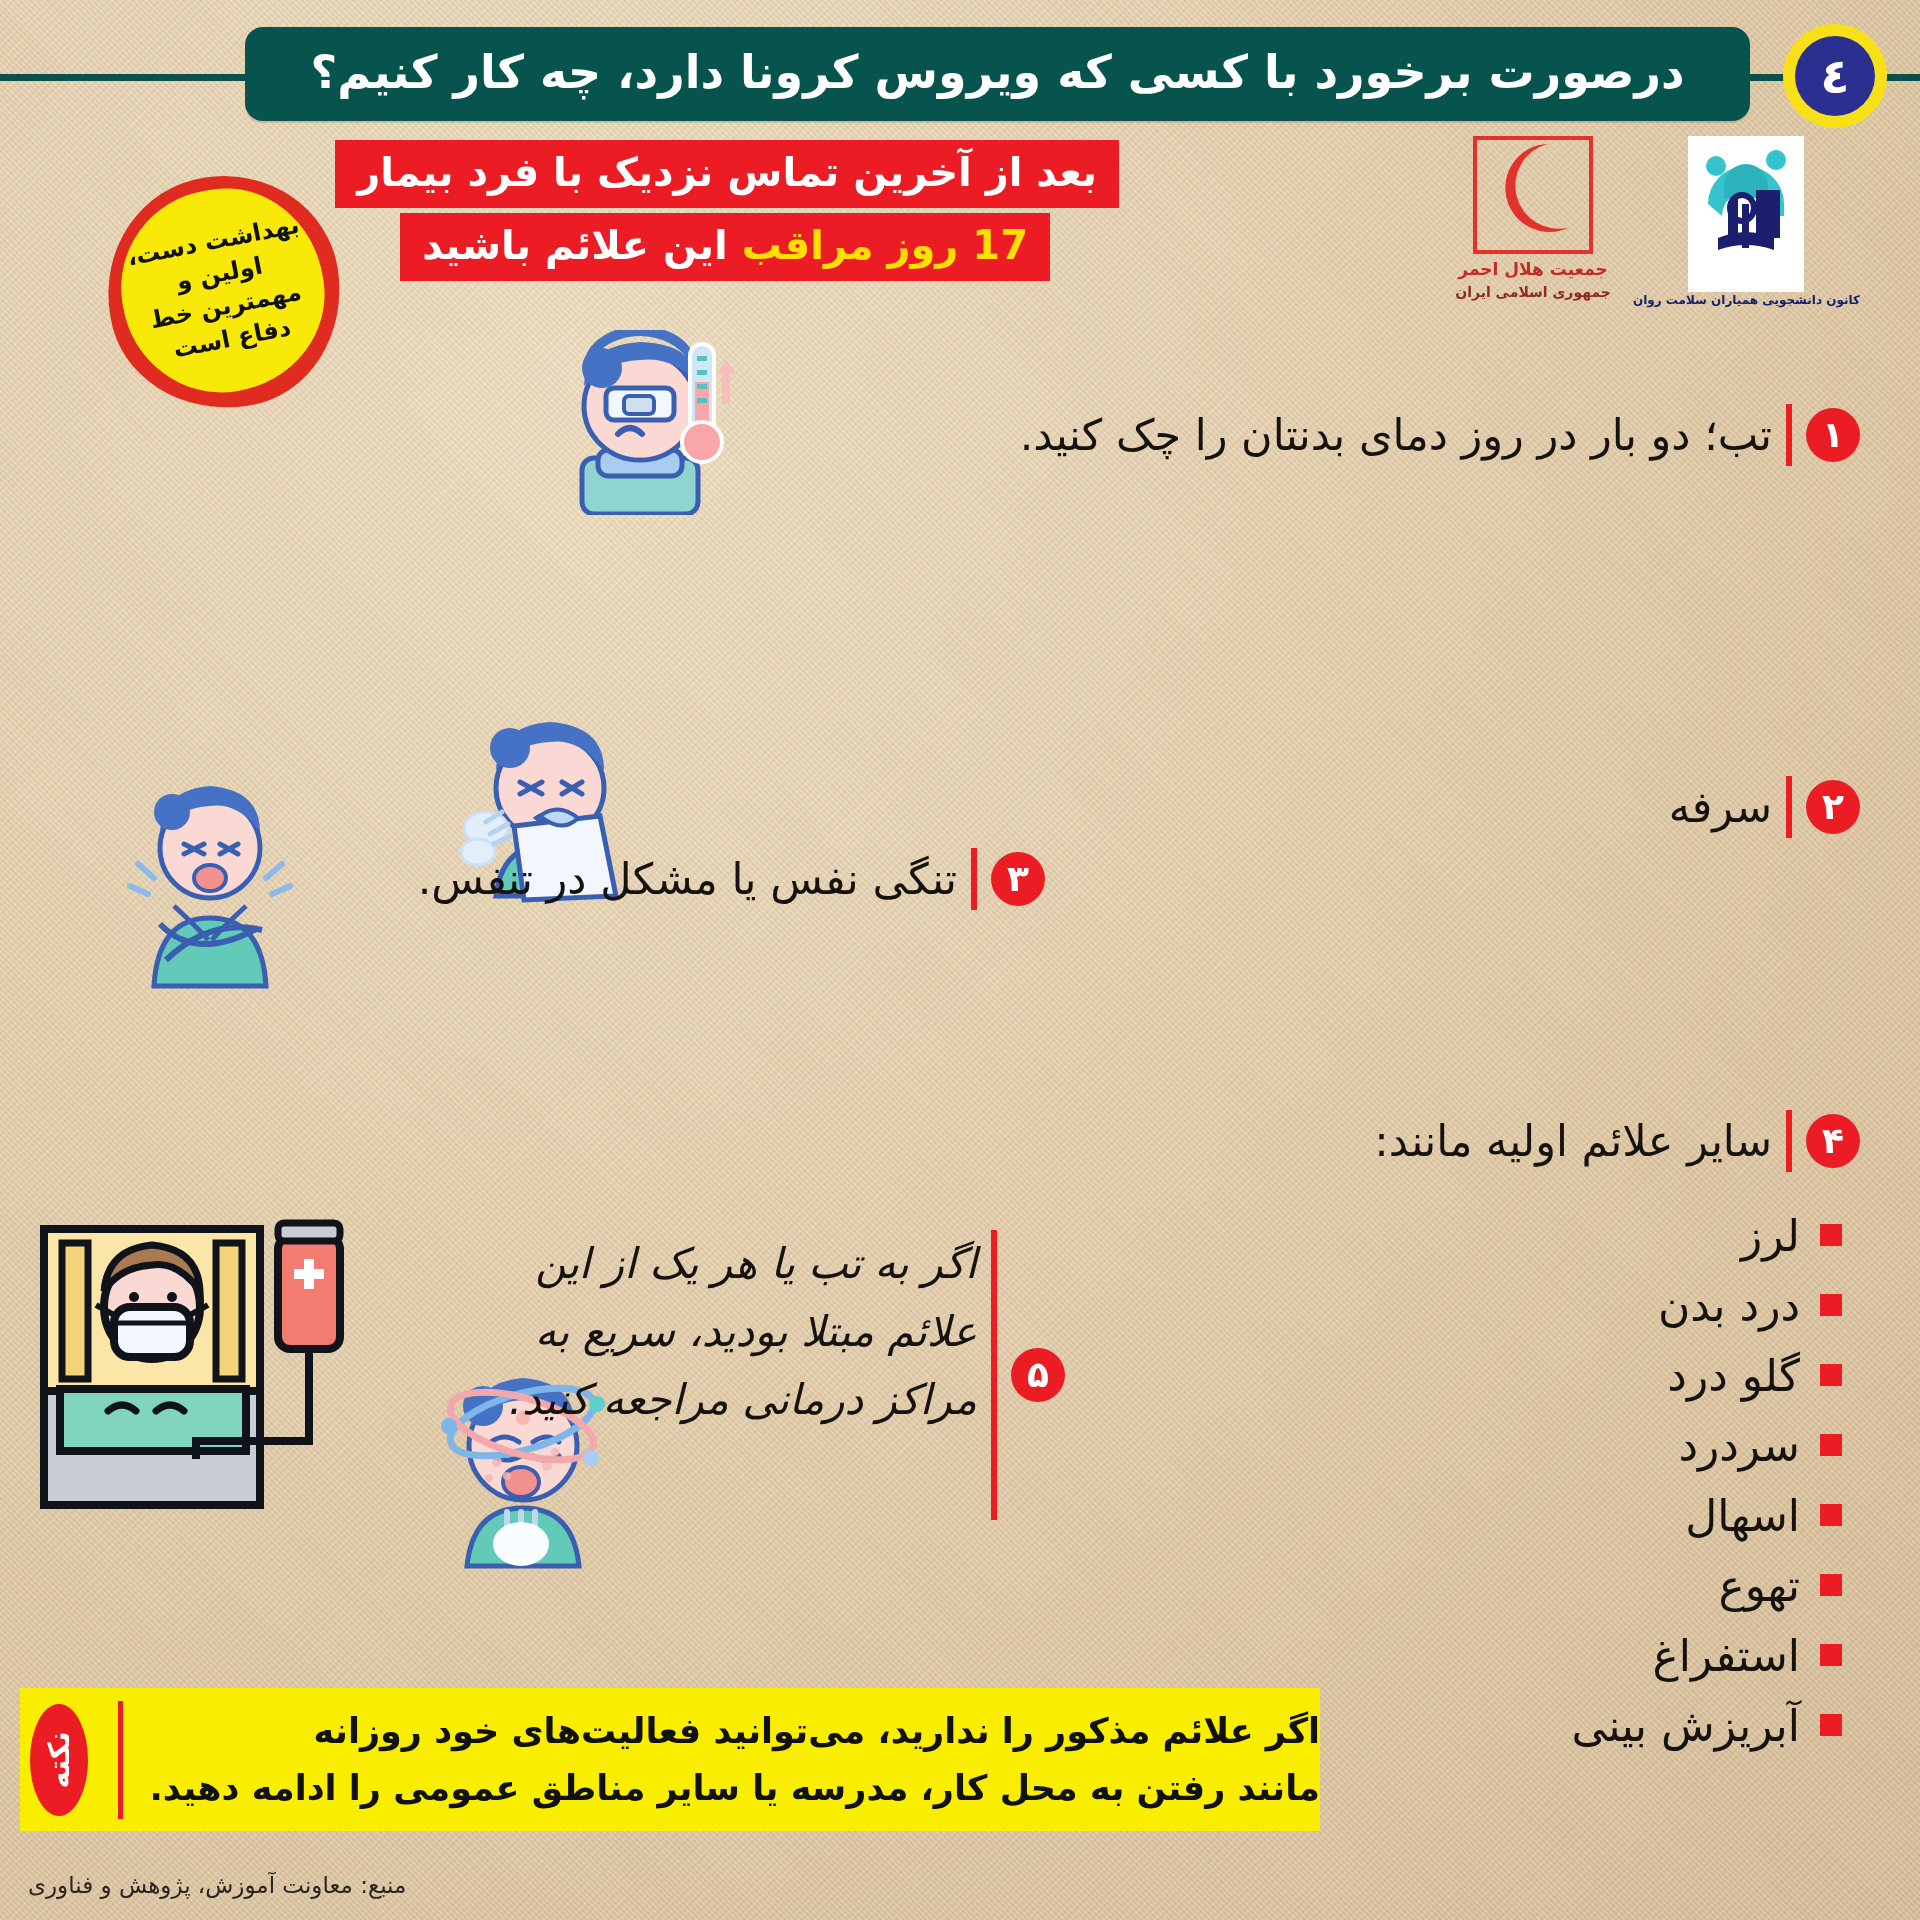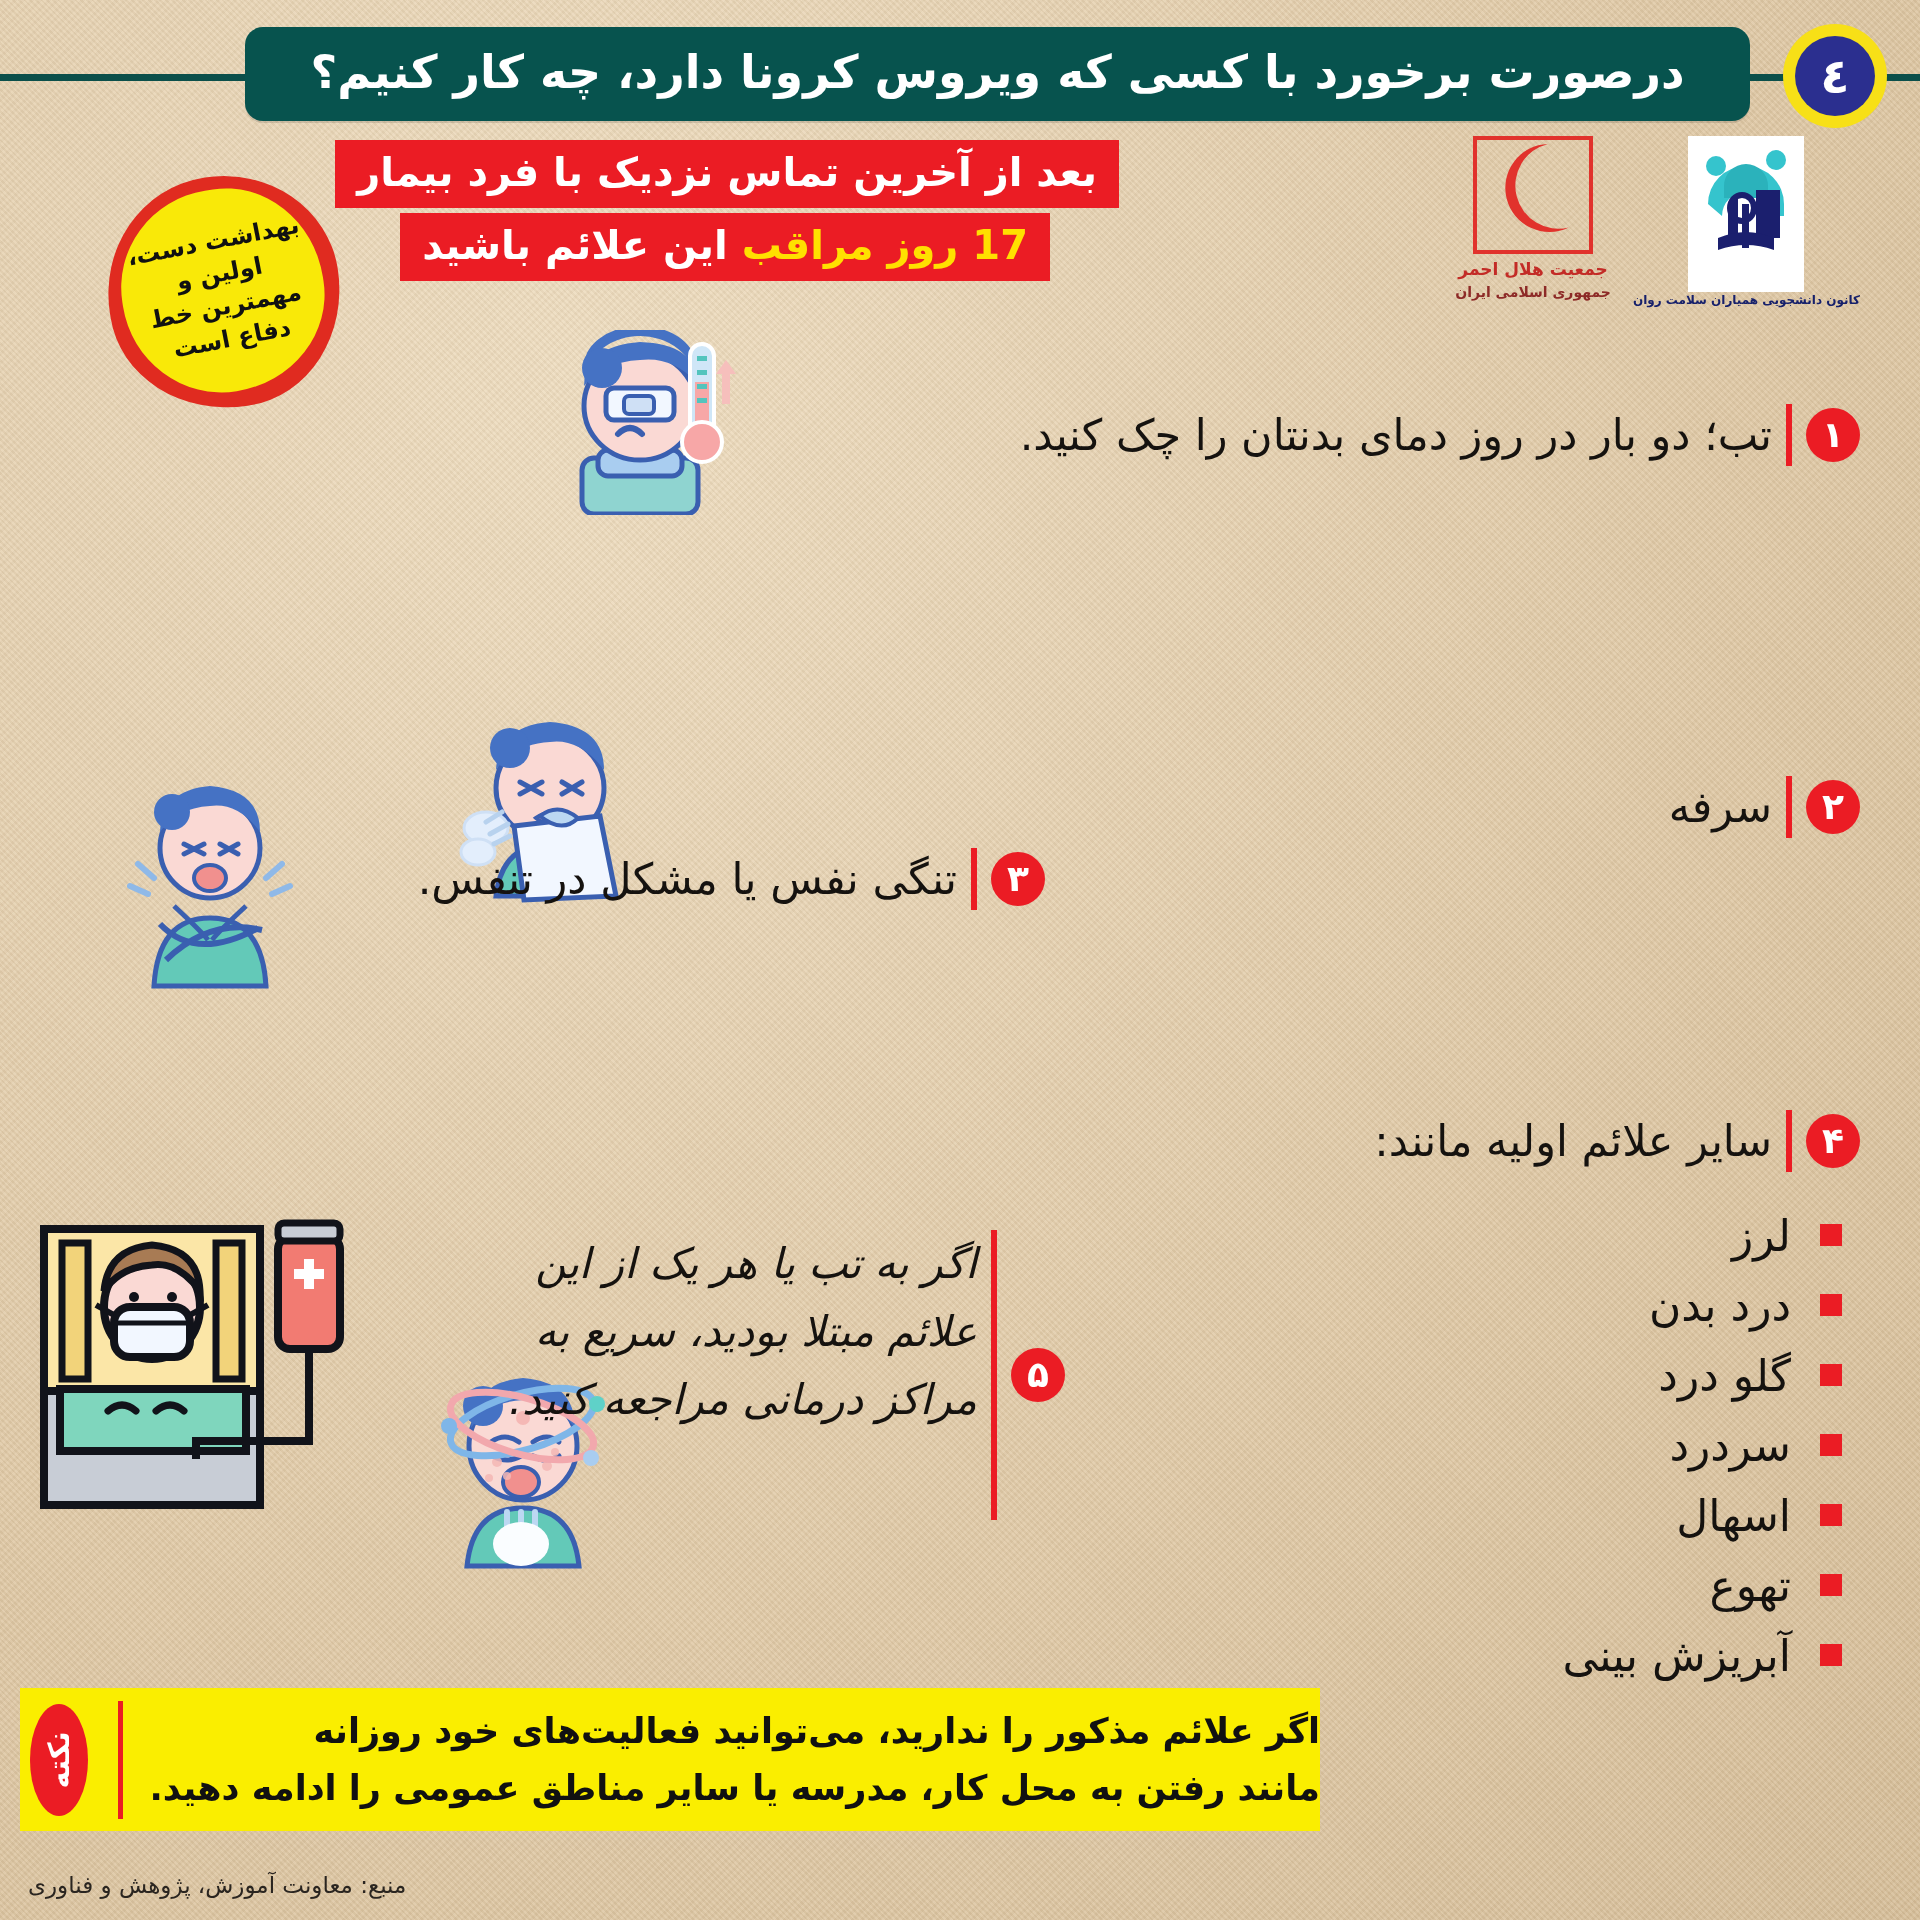--- a/index.html
+++ b/index.html
@@ -100,21 +100,21 @@
   .row3 .bar{height:62px;}
   .row4{top:1110px;right:60px;}
   .row4 .bar{height:62px;}
   .row5{top:1230px;right:855px;align-items:stretch;}
   .row5 .bar{height:290px;align-self:center;}
   .row5 .body{width:470px;text-align:right;font-size:42px;line-height:1.62;font-style:italic;}
   .row5 .num{align-self:center;}
 
   
   .bullets{position:absolute;top:1200px;right:78px;width:470px;}
-  .bullet{display:flex;align-items:center;justify-content:flex-start;gap:29px;height:70px;text-align:right;}
+  .bullet{display:flex;align-items:center;justify-content:flex-start;gap:20px;height:70px;text-align:right;}
   .bullet .sq{width:22px;height:22px;background:#eb1c24;flex:0 0 auto;}
   .bullet .lbl{font-size:44px;color:#15120f;}
 
   
   .note{
     position:absolute;left:20px;top:1688px;width:1300px;height:143px;background:#faee00;
     display:flex;flex-direction:row-reverse;align-items:center;gap:0;
   }
   .note .chip{
     width:58px;height:112px;border-radius:50%;background:#eb1c24;color:#fff;
@@ -328,20 +328,24 @@
     <div class="bullet">
       <div class="sq"></div>
       <div class="lbl">اسهال</div>
     </div>
     <div class="bullet">
       <div class="sq"></div>
       <div class="lbl">تهوع</div>
     </div>
     <div class="bullet">
       <div class="sq"></div>
+      <div class="lbl">استفراغ</div>
+    </div>
+    <div class="bullet">
+      <div class="sq"></div>
       <div class="lbl">آبریزش بینی</div>
     </div>
   </div>
 
   <div class="ill" style="top:1215px;right:1560px;">
     <svg width="330" height="300" viewBox="0 0 330 300">
       <rect x="14" y="174" width="216" height="116" fill="#c8cdd6" stroke="#11131a" stroke-width="8"></rect>
       <rect x="14" y="14" width="216" height="162" fill="#fbe6a7" stroke="#11131a" stroke-width="8"></rect>
       <rect x="32" y="28" width="26" height="136" fill="#f2d37a" stroke="#11131a" stroke-width="7"></rect>
       <rect x="186" y="28" width="26" height="136" fill="#f2d37a" stroke="#11131a" stroke-width="7"></rect>

